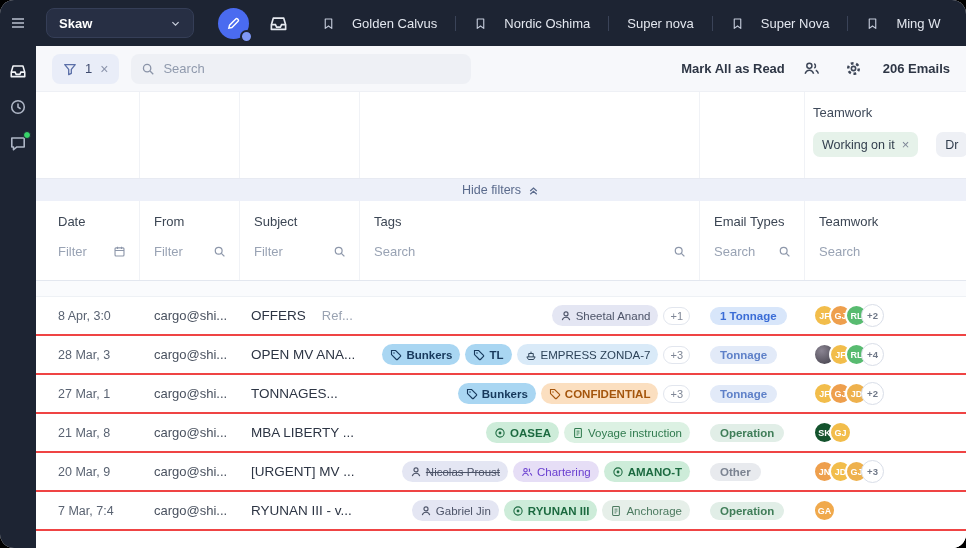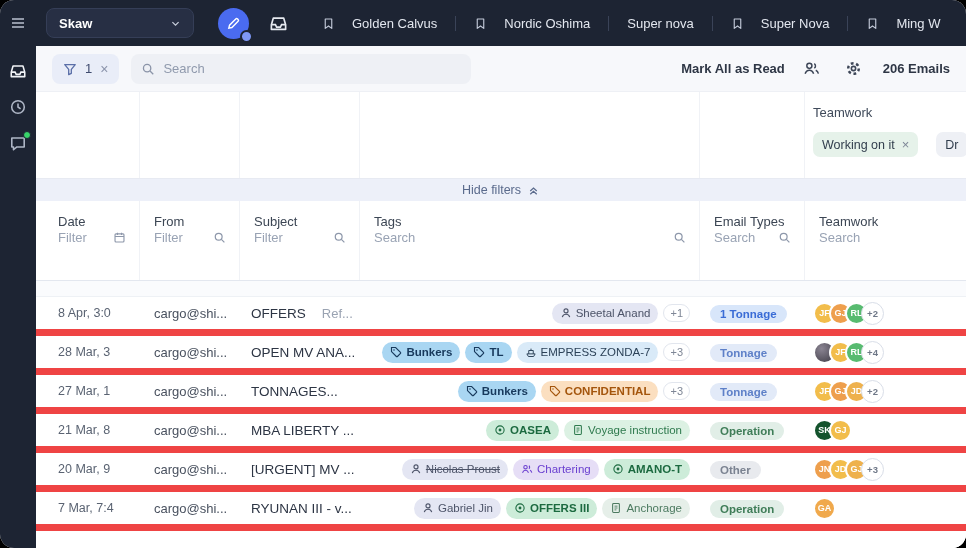--- a/index.html
+++ b/index.html
@@ -65,29 +65,29 @@
 
   .hide-filters{height:23px;min-height:23px;background:#edf0f9;border-top:1px solid #e7eaf2;display:flex;align-items:center;
     justify-content:center;gap:6px;font-size:12.5px;color:#5a6a8c;cursor:pointer}
   .hide-filters svg{width:13px;height:13px}
 
   
   .headers{height:80px;min-height:80px;border-bottom:1px solid #e3e7ef;background:#fff}
   .hcell{border-right:1px solid #f0f2f6;padding:13px 0 0 14px;overflow:hidden}
   .hcell:first-child{padding-left:22px}
   .hcell:last-child{border-right:none}
-  .hlabel{font-size:13px;color:#3c4654;margin-bottom:1px}
+  .hlabel{font-size:13px;color:#3c4654;margin-bottom:15px}
   .hfilter{display:flex;align-items:center;justify-content:space-between;padding-right:13px;font-size:13px;color:#99a3b4;cursor:text}
   .hicon{display:flex;color:#8d97aa}
   .hicon svg{width:13px;height:13px}
 
   
   .list-gap{height:16px;min-height:16px;background:#fafbfd;border-bottom:1px solid #eef1f5}
   .email-list{flex:1;overflow:hidden}
-  .row{height:39px;border-bottom:7px solid #ef4444;align-items:center;background:#fff;cursor:pointer}
+  .row{height:39px;border-bottom:2px solid #ef4444;align-items:center;background:#fff;cursor:pointer}
   .row.partial{height:39px}
   .cell{min-width:0}
   .c-date{padding-left:22px;font-size:12.5px;color:#5a6372;white-space:nowrap;overflow:hidden}
   .c-from{padding-left:14px;font-size:13px;color:#49515f;white-space:nowrap;overflow:hidden}
   .c-subject{padding-left:11px;font-size:13.5px;color:#2d3544;display:flex;gap:16px;align-items:center;white-space:nowrap;overflow:hidden}
   .c-subject .ref{color:#9aa3b2;font-size:13px}
   .c-tags{display:flex;justify-content:flex-end;align-items:center;gap:5px;padding-right:10px;overflow:hidden}
   .c-type{padding-left:10px}
   .c-team{display:flex;align-items:center;padding-left:8px}
 
@@ -546,21 +546,21 @@
                 </span>
                 <span>Gabriel Jin</span>
               </span>
               <span class="chip chip-green-strong">
                 <span class="chip-ic">
                   <svg viewBox="0 0 16 16">
                     <circle cx="8" cy="8" r="5.5" fill="none" stroke="currentColor" stroke-width="1.4"></circle>
                     <circle cx="8" cy="8" r="1.9" fill="currentColor"></circle>
                   </svg>
                 </span>
-                <span>OFFERS III</span>
+                <span>RYUNAN III</span>
               </span>
               <span class="chip chip-grey-green">
                 <span class="chip-ic">
                   <svg viewBox="0 0 16 16">
                     <rect x="3.5" y="2" width="9" height="12" rx="1.2" fill="none" stroke="currentColor" stroke-width="1.4"></rect>
                     <path d="M6 5.5h4M6 8h4M6 10.5h2.5" stroke="currentColor" stroke-width="1.2"></path>
                   </svg>
                 </span>
                 <span>Anchorage</span>
               </span>

